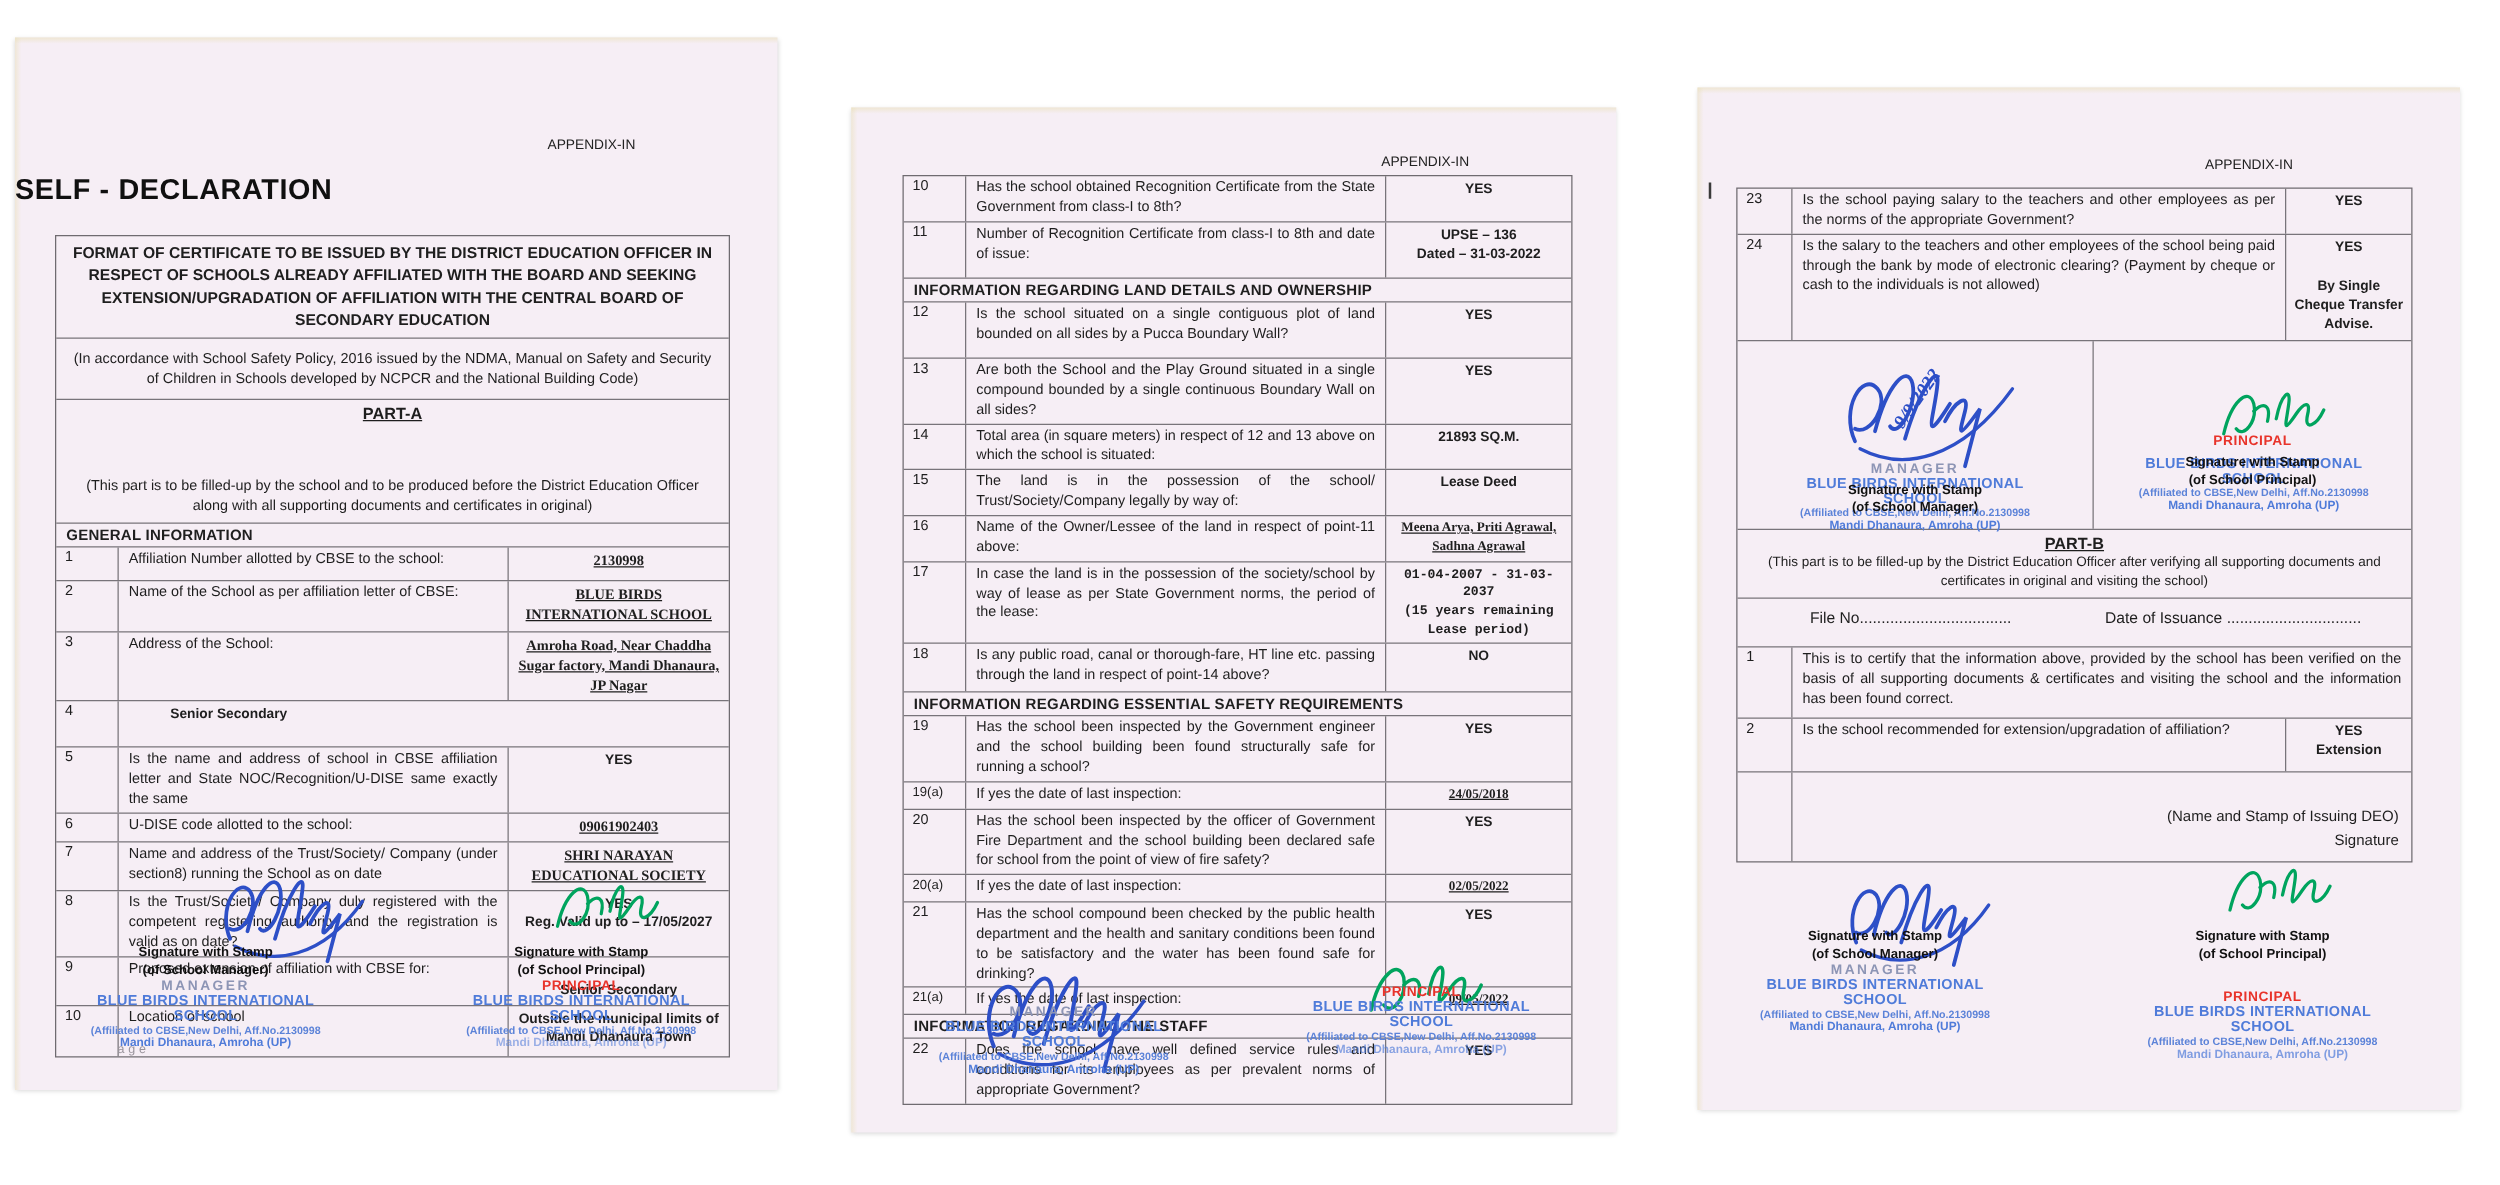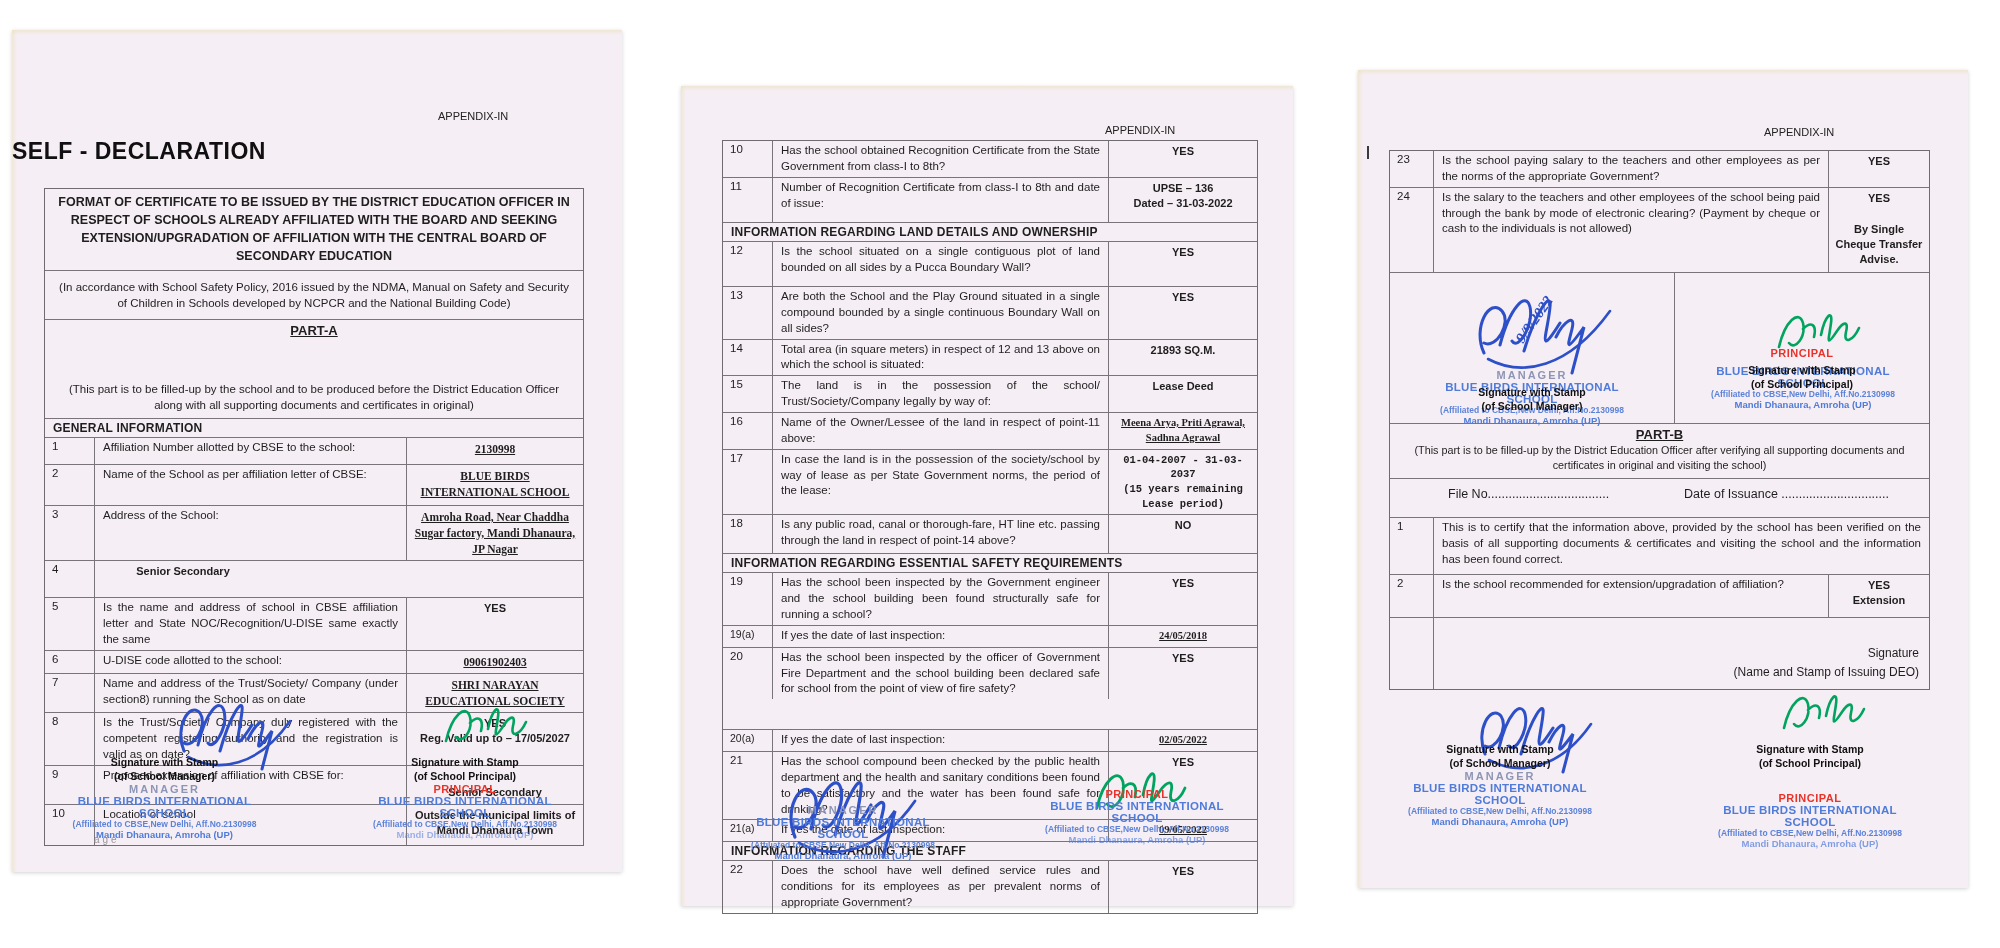--- a/index.html
+++ b/index.html
@@ -206,21 +206,21 @@
       <div class="trow" style="min-height:20px;">
         <div class="cnum" style="font-size:10.5px;">19(a)</div>
         <div class="cq">If yes the date of last inspection:</div>
         <div class="ca serif" style="flex:0 0 140px;font-size:10.5px;">24/05/2018</div>
       </div>
       <div class="trow" style="min-height:48px;">
         <div class="cnum">20</div>
         <div class="cq">Has the school been inspected by the officer of Government Fire Department and the school building been declared safe for school from the point of view of fire safety?</div>
         <div class="ca" style="flex:0 0 140px;">YES</div>
       </div>
-      <div class="trow" style="min-height:20px;margin-top:30px;">
+      <div class="trow" style="min-height:20px;">
         <div class="cnum" style="font-size:10.5px;">20(a)</div>
         <div class="cq">If yes the date of last inspection:</div>
         <div class="ca serif" style="flex:0 0 140px;font-size:10.5px;">02/05/2022</div>
       </div>
       <div class="trow" style="min-height:48px;">
         <div class="cnum">21</div>
         <div class="cq">Has the school compound been checked by the public health department and the health and sanitary conditions been found to be satisfactory and the water has been found safe for drinking?</div>
         <div class="ca" style="flex:0 0 140px;">YES</div>
       </div>
       <div class="trow" style="min-height:20px;">
@@ -326,22 +326,22 @@
       </div>
       <div class="trow" style="min-height:42px;">
         <div class="cnum" style="flex:0 0 32px;">2</div>
         <div class="cq">Is the school recommended for extension/upgradation of affiliation?</div>
         <div class="ca" style="flex:0 0 92px;">YES
 Extension</div>
       </div>
       <div class="trow">
         <div class="cnum" style="flex:0 0 32px;"></div>
         <div class="signrow-inner">
+          <div>(Name and Stamp of Issuing DEO)</div>
           <div>Signature</div>
-          <div>(Name and Stamp of Issuing DEO)</div>
         </div>
       </div>
     </div>
 
     <svg class="sigsvg" style="left:105px;top:618px;" width="150" height="95" viewBox="0 0 150 95">
       <path d="M22,66 C12,42 28,16 38,28 C46,40 32,64 22,58 M36,60 C44,26 58,12 62,26 C66,42 52,66 46,58 M58,66 C68,30 82,10 80,26 C78,48 68,74 90,40 M86,54 C94,38 104,30 100,46 C96,62 92,70 110,46 L100,84" fill="none" stroke="#2d4fc7" stroke-width="3" stroke-linecap="round"></path>
       <path d="M26,72 C56,88 96,82 128,36" fill="none" stroke="#2d4fc7" stroke-width="2.6" stroke-linecap="round"></path>
     </svg>
     <div class="sig-block" style="left:42px;top:672px;width:200px;">
       <div class="lbl">Signature with Stamp</div>

